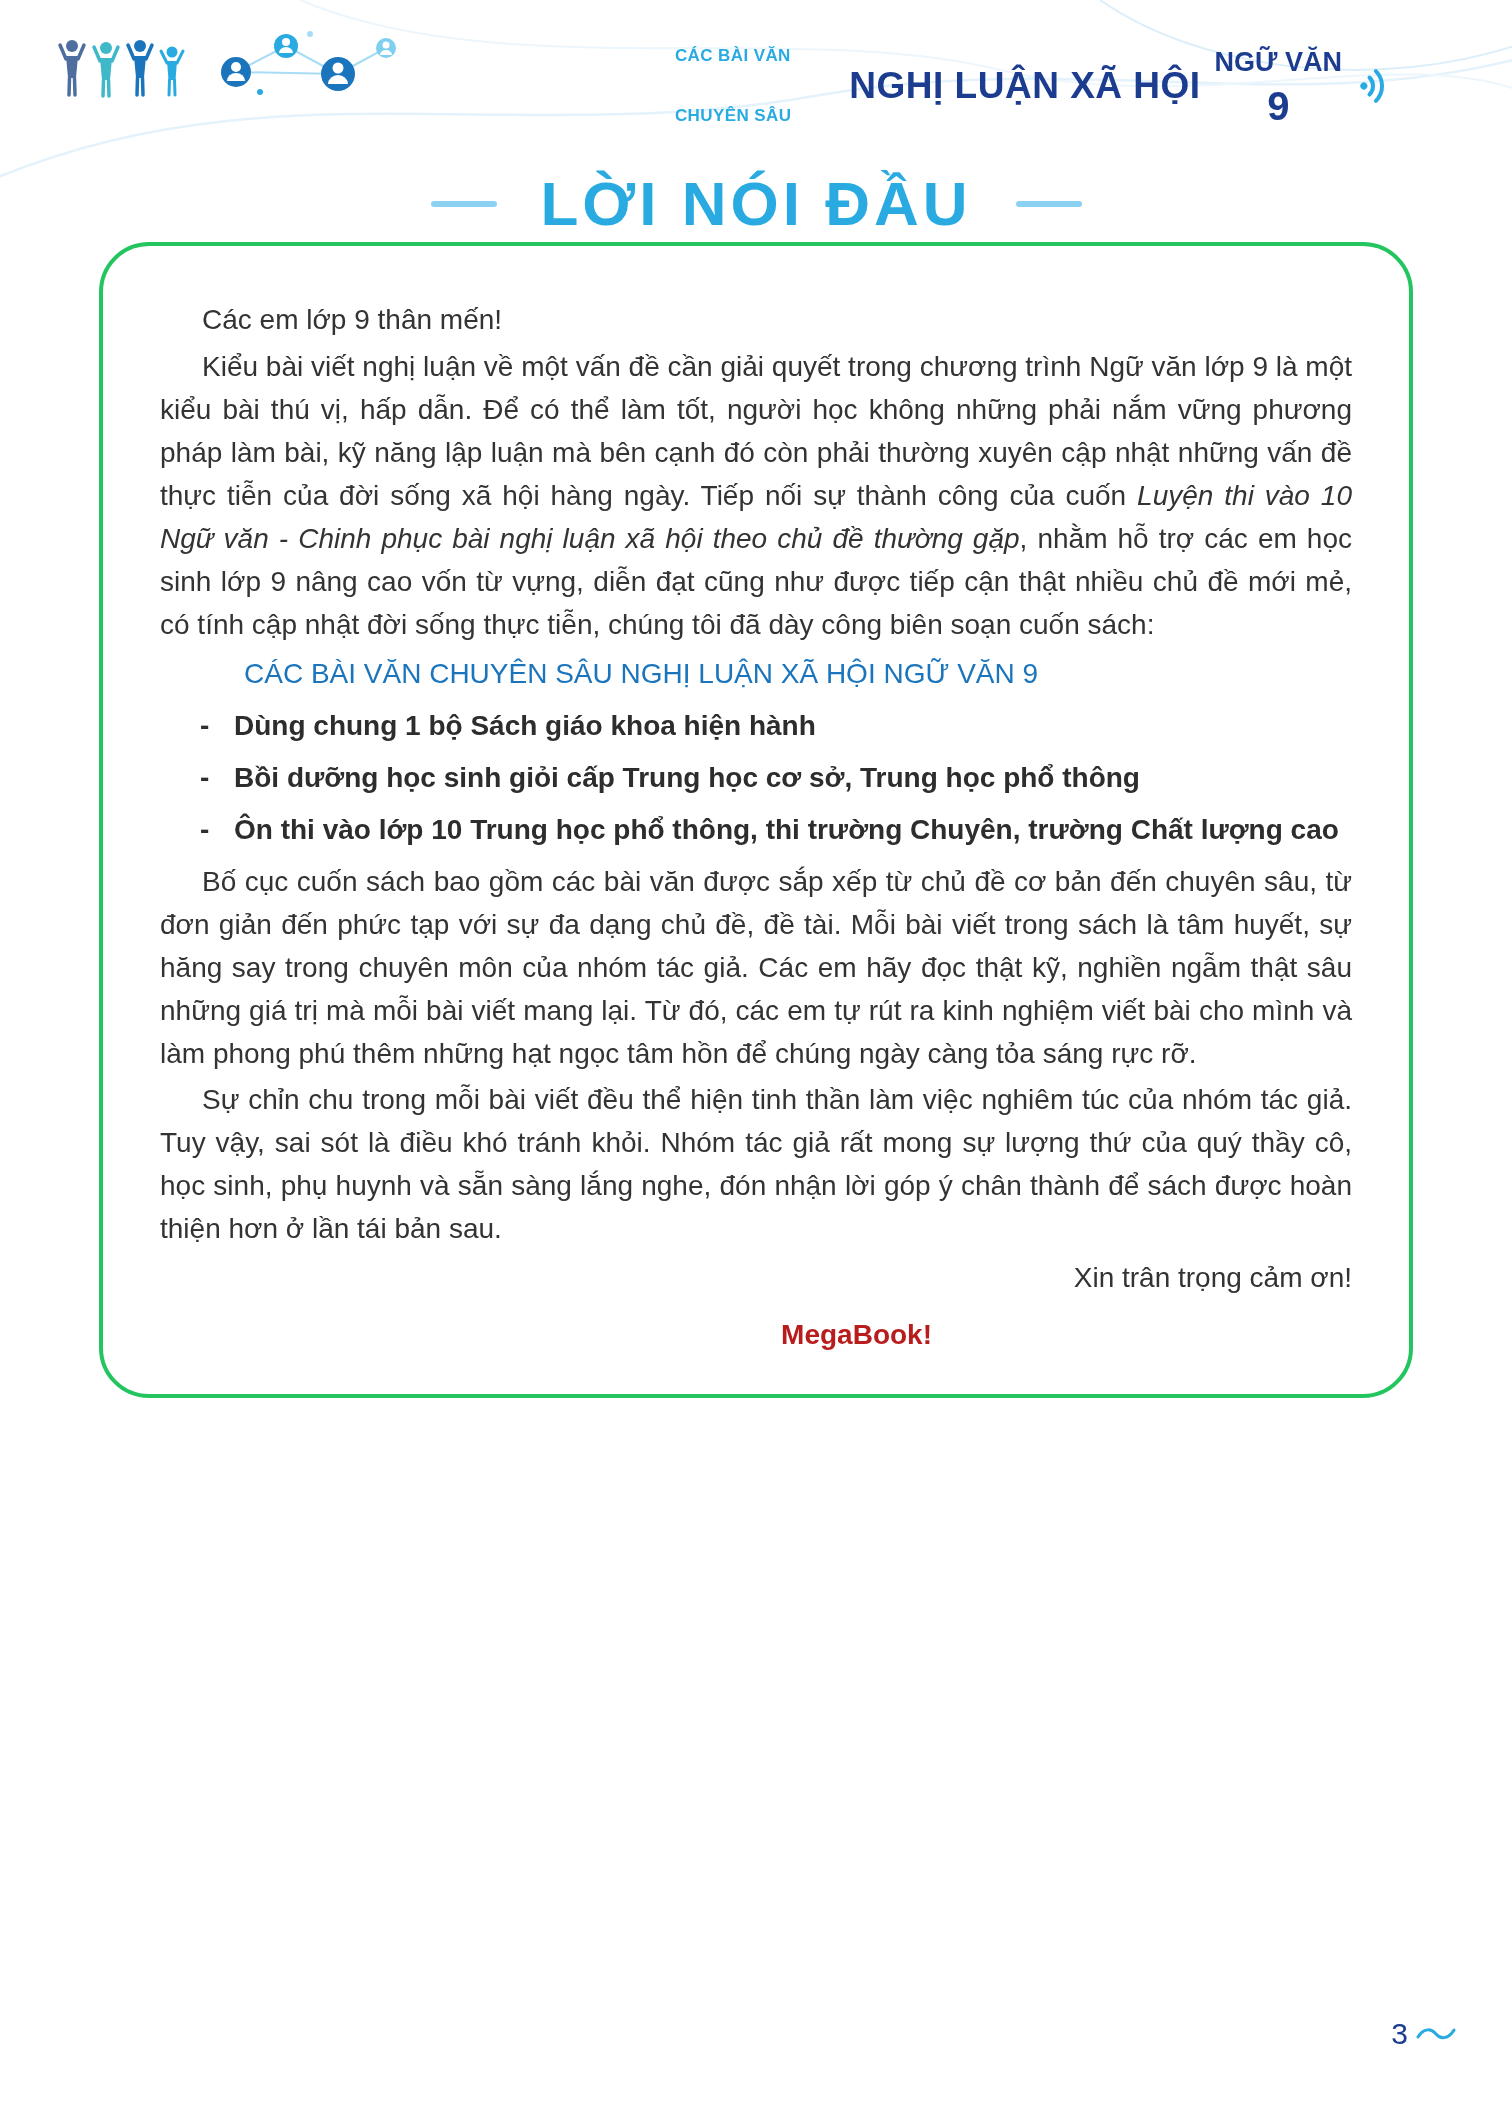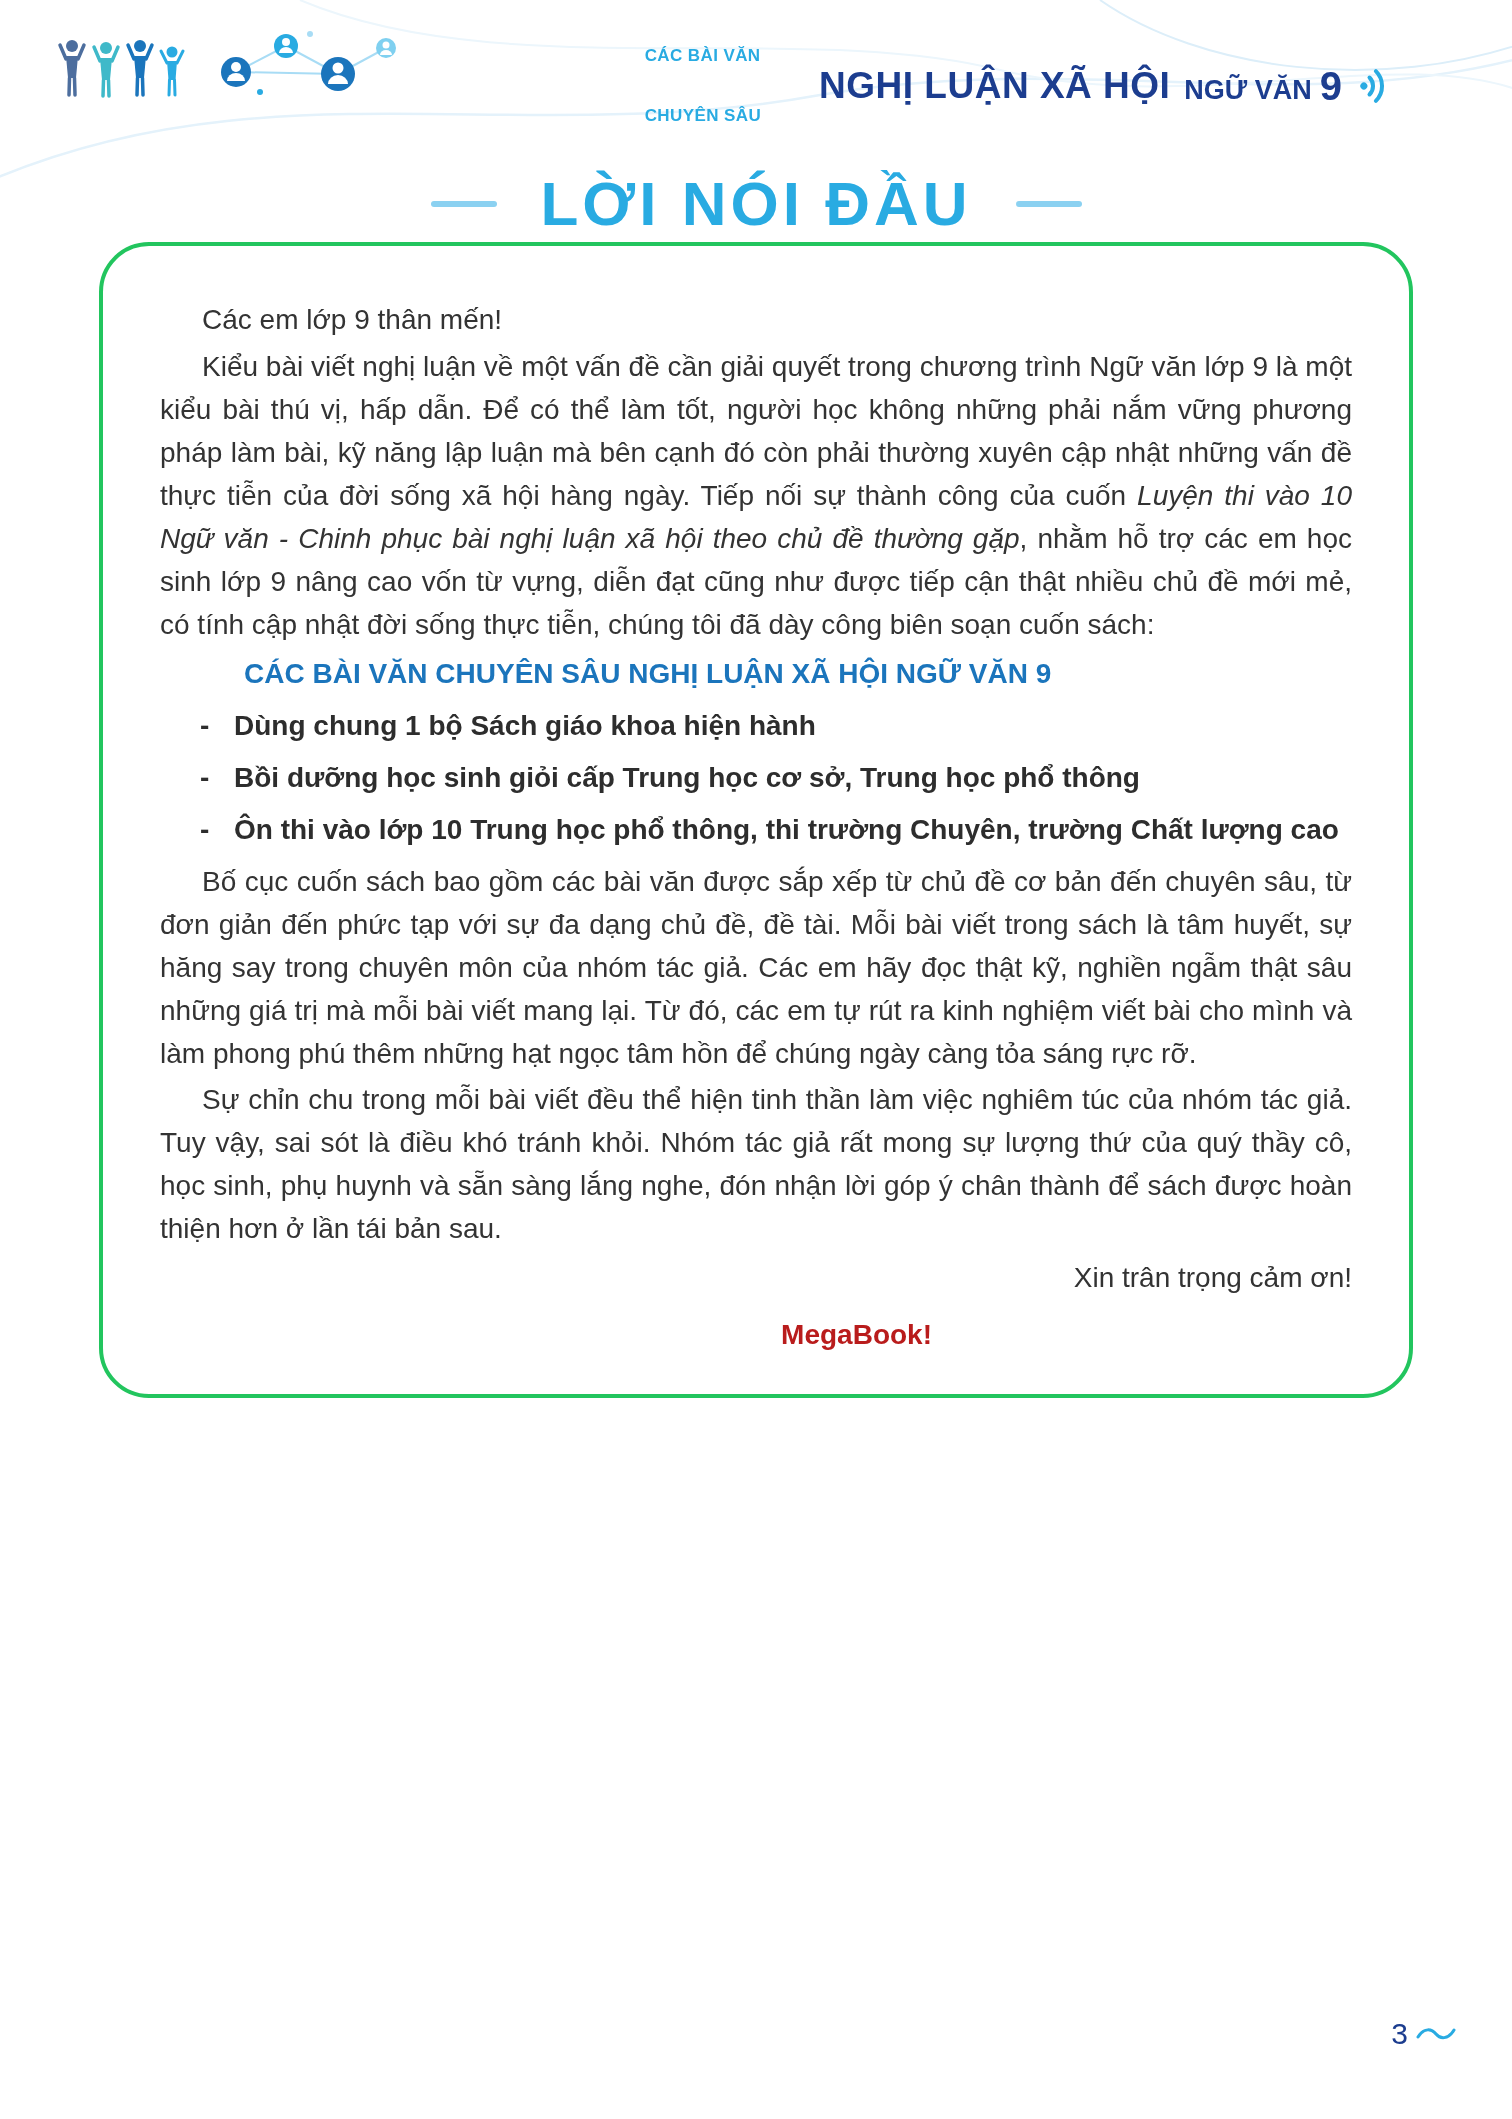--- a/index.html
+++ b/index.html
@@ -10,38 +10,38 @@
   }
   .bg-curves { position:absolute; left:0; top:0; pointer-events:none; }
 
   .people-icon { position:absolute; left:56px; top:32px; }
   .network-icon { position:absolute; left:198px; top:26px; }
 
   .header-brand { position:absolute; top:46px; right:112px; display:flex; align-items:center; gap:14px; }
   .brand-series { display:flex; flex-direction:column; align-items:flex-start; color:#29abe2;
     font-size:17px; font-weight:bold; line-height:20px; letter-spacing:0.4px;gap:40px; }
   .brand-main { color:#1c3d8f; font-size:37px; font-weight:bold; letter-spacing:0.5px;margin-left:44px; }
-  .brand-sub { color:#1c3d8f; font-size:27px; font-weight:bold; display:flex; align-items:flex-end; gap:8px; }
+  .brand-sub { color:#1c3d8f; font-size:27px; font-weight:bold; display:flex; align-items:center; gap:8px;flex-direction:column; }
   .brand-grade { font-size:40px; line-height:1; }
 
   .foreword-title-row { position:absolute; top:168px; left:0; width:100%;
     display:flex; align-items:center; justify-content:center; gap:44px; }
   .foreword-title { color:#29abe2; font-size:62px; font-weight:bold; letter-spacing:4px; }
   .title-line { width:66px; height:6px; border-radius:3px; background:#8bd1f1; }
 
   .content-frame {
     position:absolute; left:99px; top:242px; width:1314px; height:1156px;
     border:4px solid #22c55e; border-radius:50px;
     padding:52px 57px 0 57px;
     color:#333333; font-size:28px; line-height:43px;
   }
   .para { text-align:justify; text-indent:42px; margin:3px 0; }
   .greeting-line { text-indent:42px; margin-bottom:4px; }
   .italic-seg { font-style:italic; }
-  .book-heading { color:#1b75bc; font-weight:bold; margin:6px 0 6px 84px; }
+  .book-heading { color:#1b75bc; font-weight:normal; margin:6px 0 6px 84px; }
   .bullet-row { display:flex; font-weight:bold; color:#2d2d2d; padding-left:40px; margin:9px 0; }
   .bullet-marker { flex:none; width:34px; }
   .bullet-text { flex:1; }
   .closing-line { text-indent:42px; margin-top:6px;text-align:right; }
   .signature-line { text-align:right; padding-right:420px; color:#b91c1c; font-weight:bold; margin-top:14px; }
 
   .page-footer { position:absolute; right:56px; bottom:68px; display:flex; align-items:center; gap:8px; }
   .page-number { color:#1c3d8f; font-size:30px; }
 </style>
 </head>

